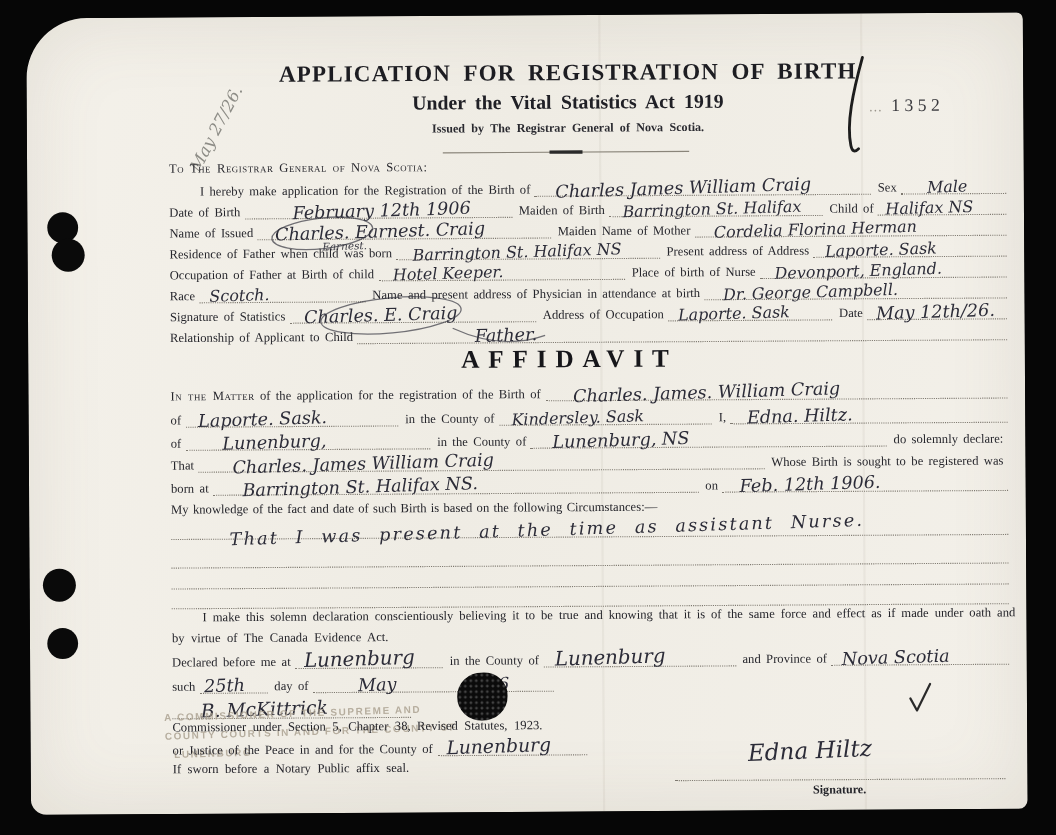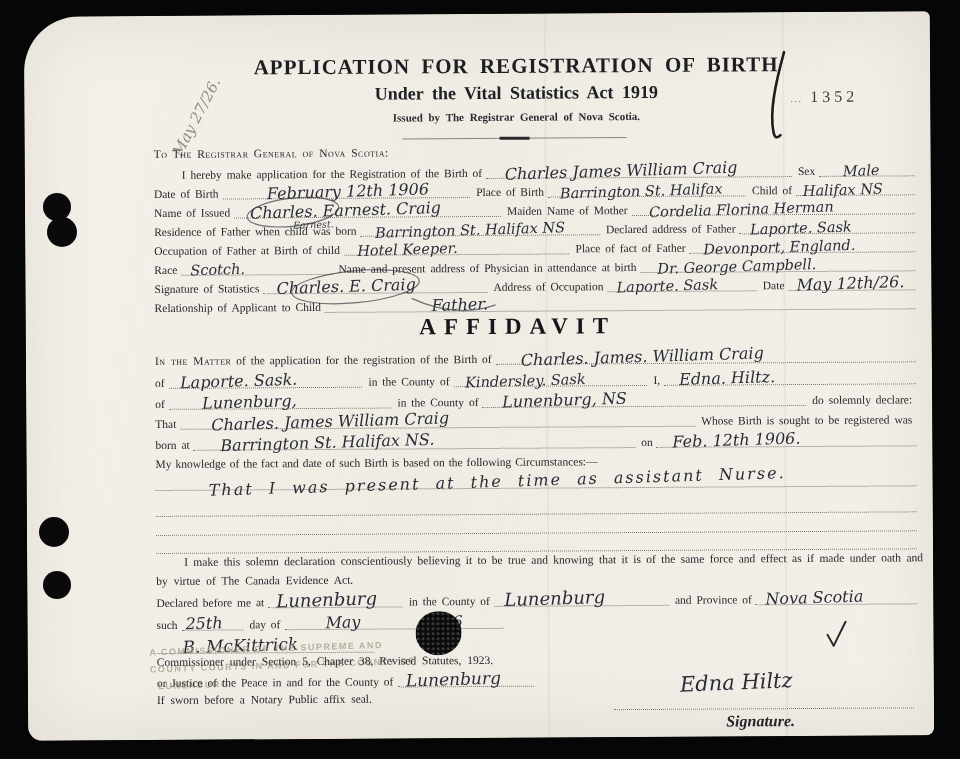--- a/index.html
+++ b/index.html
@@ -40,21 +40,21 @@
          font-family:"Liberation Sans",sans-serif;font-weight:bold;font-size:9px;letter-spacing:1.5px;
          color:#a89e8d;opacity:.8;z-index:3;line-height:17px;}
   .stamp .s3{padding-left:8px;}
   .seal{position:absolute;left:388px;top:597px;width:46px;height:44px;border-radius:50% 48% 52% 50%;
         background-color:#0b0b0b;background-image:radial-gradient(rgba(70,70,70,.95) 1px,transparent 1.5px);
         background-size:5px 5px;z-index:8;}
   .signblock{position:absolute;left:586px;top:652px;width:306px;z-index:2;}
   .signblock .line{position:absolute;top:44px;left:0;width:300px;border-bottom:1px dotted #7e7970;}
   .signblock .hw-sig{position:absolute;left:66px;top:6px;font-family:"DejaVu Serif",serif;font-style:italic;
         font-size:21px;color:#2c2c38;transform:rotate(-2deg);white-space:nowrap;}
-  .signblock .cap{position:absolute;top:48px;left:112px;font-size:16px;font-weight:bold;word-spacing:2px;font-style:italic;}
+  .signblock .cap{position:absolute;top:48px;left:125px;font-size:11px;font-weight:bold;word-spacing:2px;}
   .overlay{position:absolute;left:0;top:0;z-index:7;pointer-events:none;}
 </style>
 </head>
 <body>
 
 <div class="scan">
   <div class="paper">
     <div class="crease" style="left:520px;"></div>
     <div class="crease" style="left:758px;"></div>
 
@@ -80,21 +80,21 @@
       <span class="cell" style="flex:0.75;">
           <span class="hw" style="left:25%;">Male</span>
         </span>
     </div>
 
     <div class="row" style="top:170px;">
       <span class="lbl">Date of Birth</span>
       <span class="cell" style="flex:2.5;">
           <span class="hw big" style="left:18%;">February 12th 1906</span>
         </span>
-      <span class="lbl after">Place of Birth</span>
+      <span class="lbl after">Maiden of Birth</span>
       <span class="cell" style="flex:2;">
           <span class="hw">Barrington St. Halifax</span>
         </span>
       <span class="lbl after">Child of</span>
       <span class="cell" style="flex:1.2;">
           <span class="hw">Halifax NS</span>
         </span>
     </div>
 
     <div class="row" style="top:189px;">
@@ -107,32 +107,32 @@
       <span class="cell" style="flex:1.7;">
           <span class="hw">Cordelia Florina Herman</span>
         </span>
     </div>
 
     <div class="row" style="top:208px;">
       <span class="lbl">Residence of Father when child was born</span>
       <span class="cell" style="flex:1.5;">
           <span class="hw">Barrington St. Halifax NS</span>
         </span>
-      <span class="lbl after">Declared address of Father</span>
+      <span class="lbl after">Present address of Address</span>
       <span class="cell" style="flex:1.1;">
           <span class="hw">Laporte. Sask</span>
         </span>
     </div>
 
     <div class="row" style="top:227px;">
       <span class="lbl">Occupation of Father at Birth of child</span>
       <span class="cell" style="flex:1.3;">
           <span class="hw">Hotel Keeper.</span>
         </span>
-      <span class="lbl after">Place of fact of Father</span>
+      <span class="lbl after">Place of birth of Nurse</span>
       <span class="cell" style="flex:1.3;">
           <span class="hw">Devonport, England.</span>
         </span>
     </div>
 
     <div class="row" style="top:246px;">
       <span class="lbl">Race</span>
       <span class="cell" style="flex:0.55;">
           <span class="hw">Scotch.</span>
         </span>

